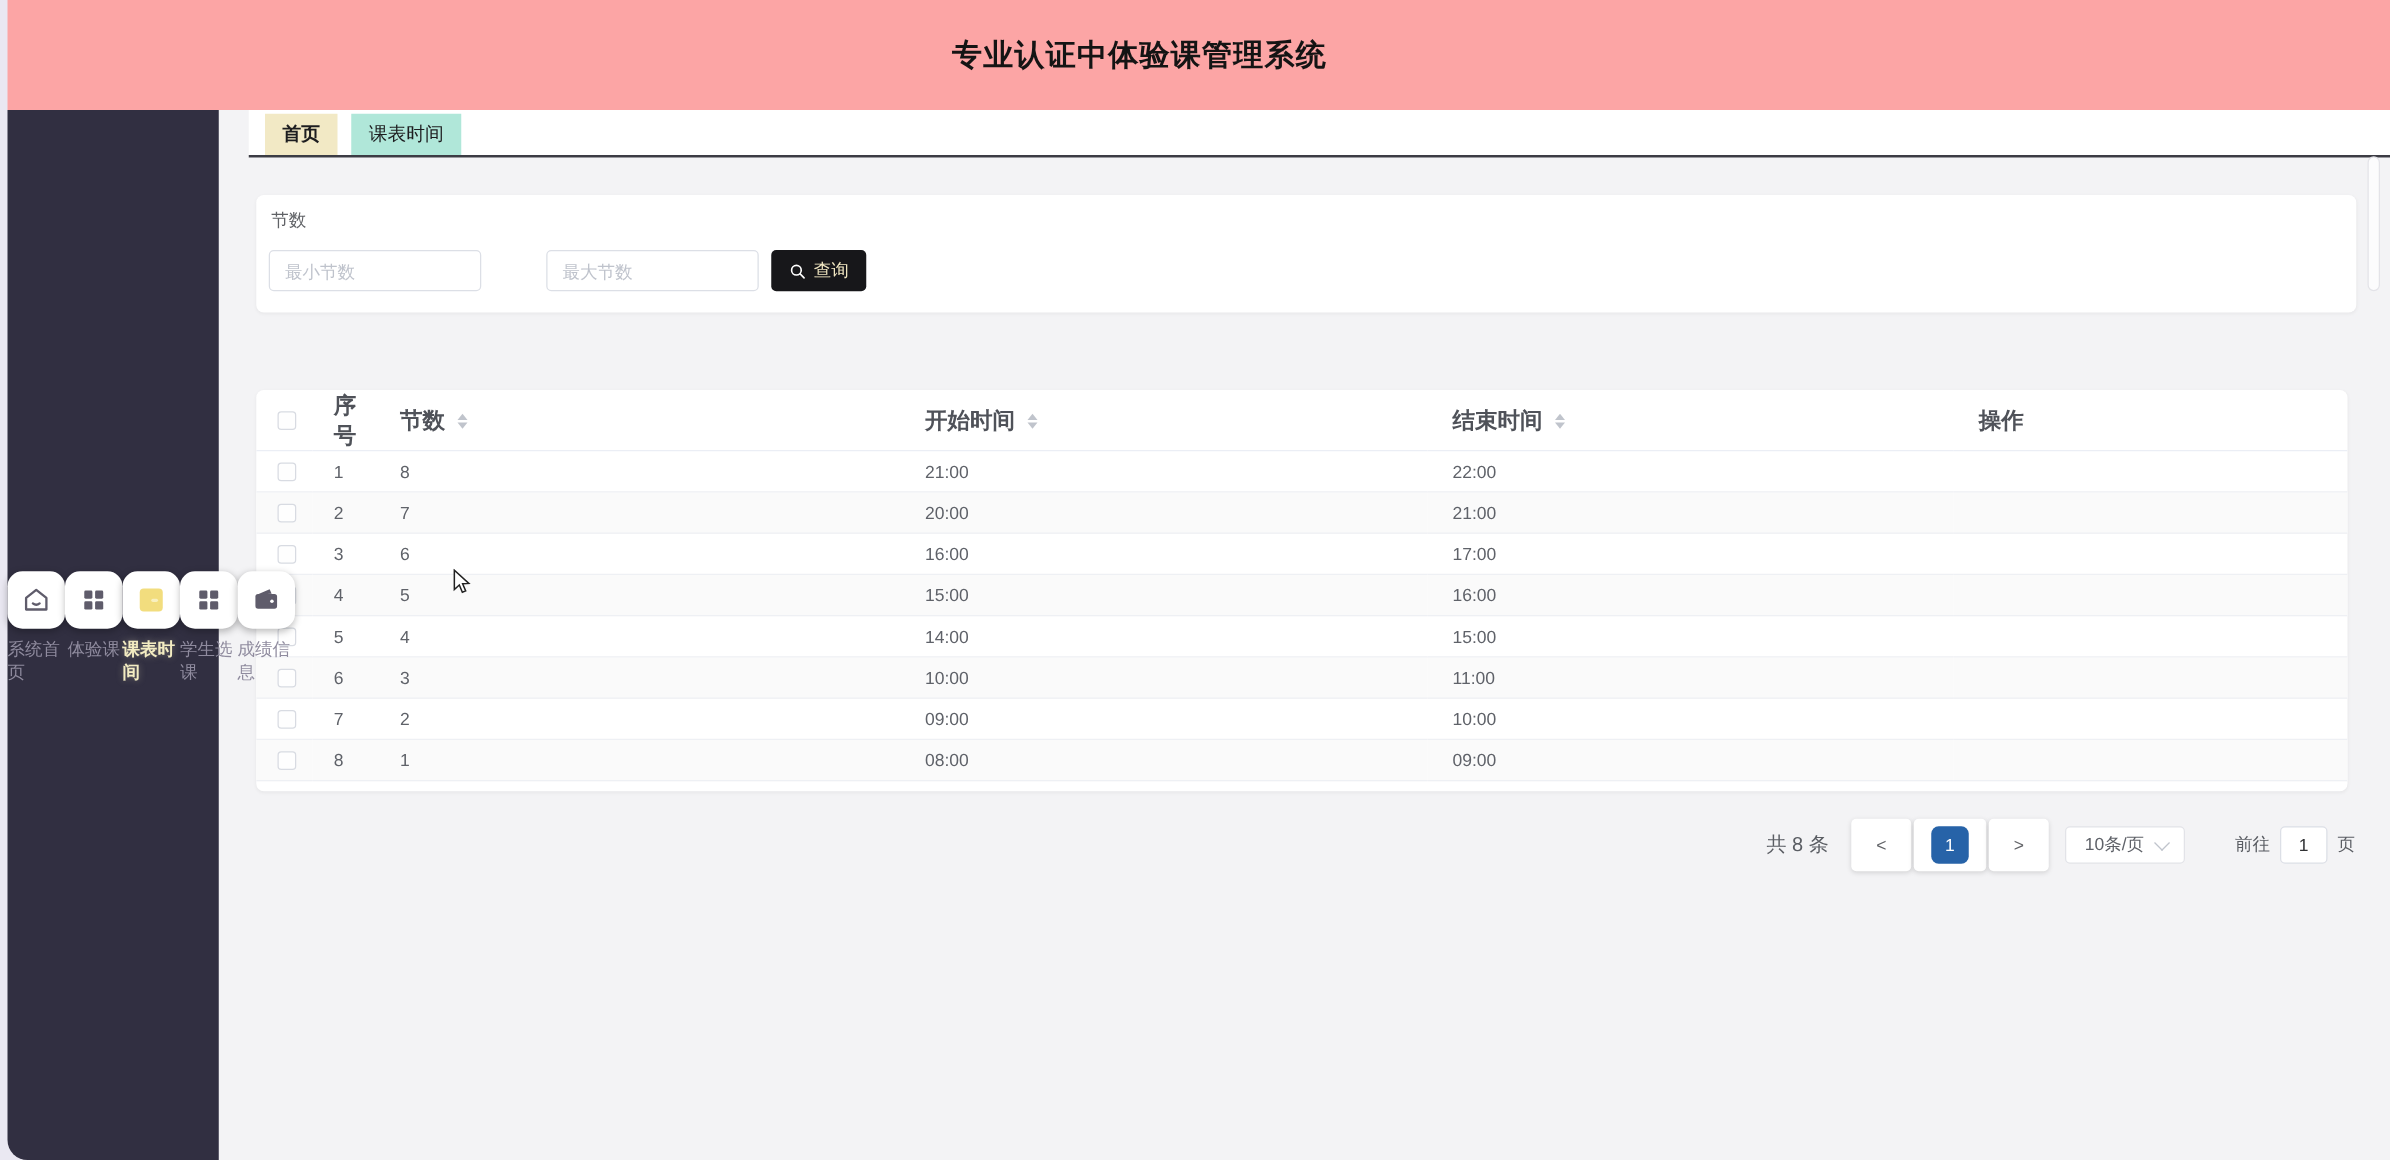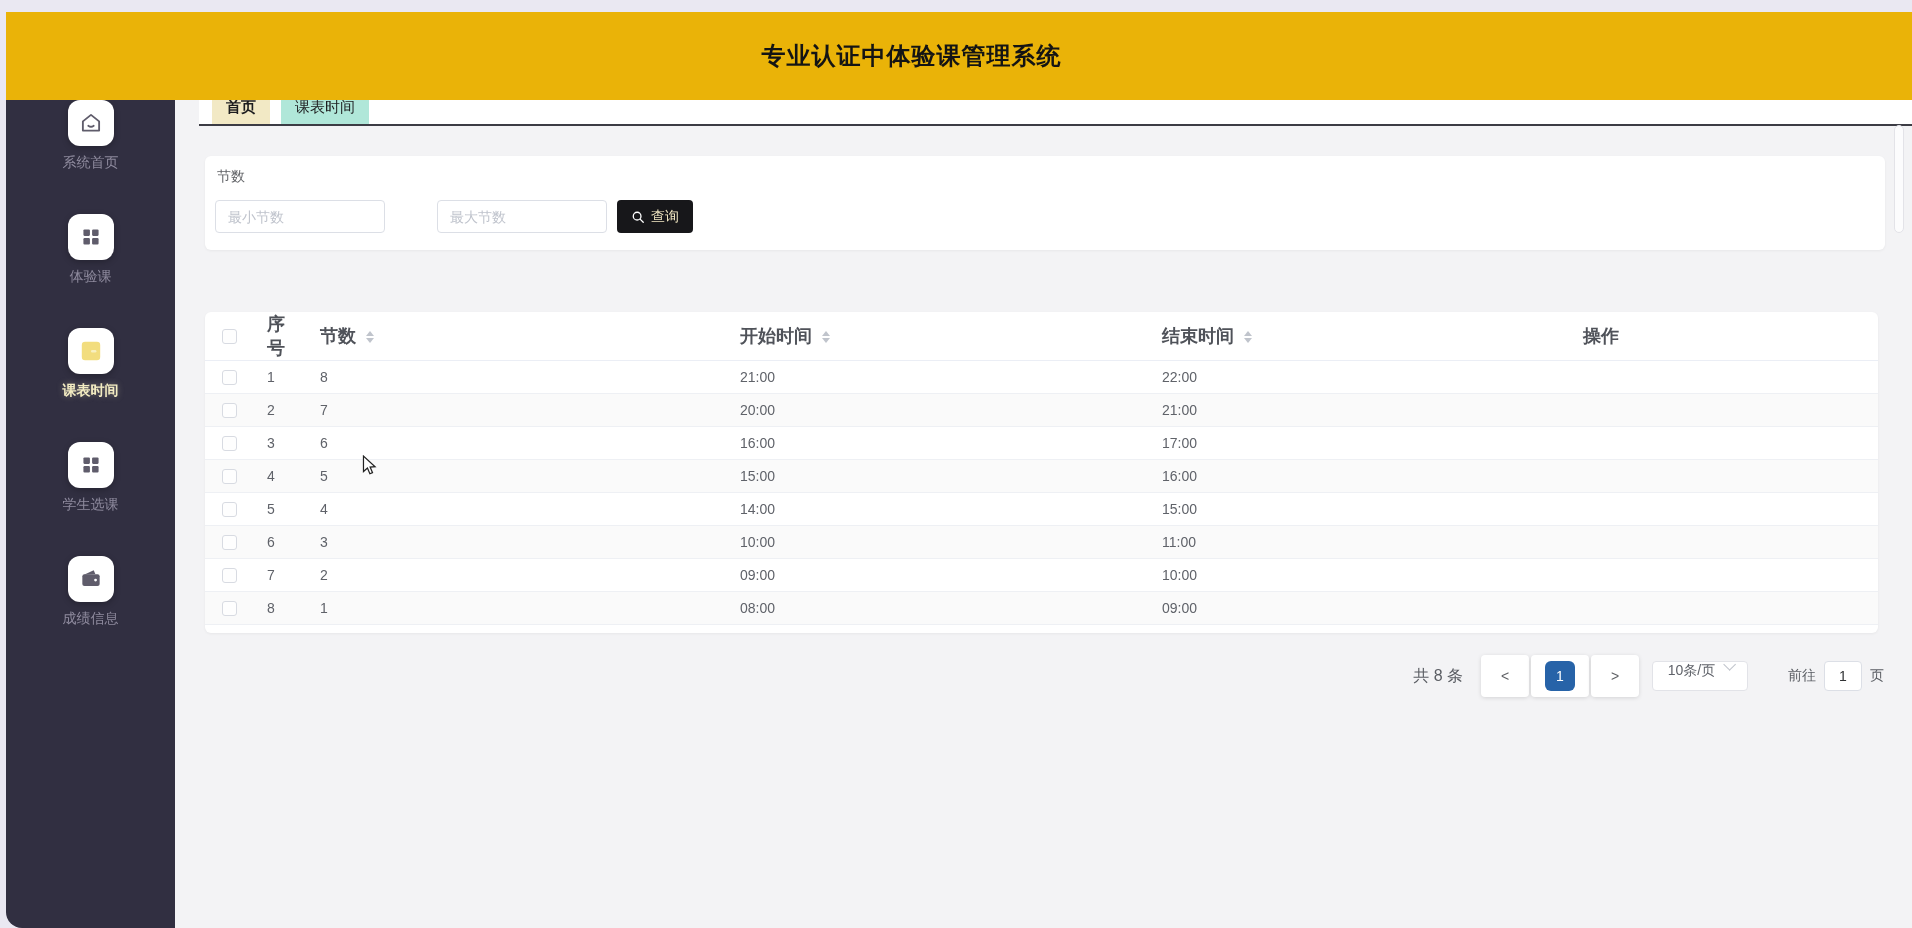--- a/index.html
+++ b/index.html
@@ -1,34 +1,34 @@
 <!DOCTYPE html>
 <html><head>
 <meta charset="utf-8">
 <style>
   * { margin:0; padding:0; box-sizing:border-box; }
   html,body { width:1912px; height:928px; overflow:hidden; }
   body { background:#eae8f2; font-family:"Liberation Sans", sans-serif; position:relative; }
 
   
-  .header { position:absolute; left:6px; top:12px; right:0; height:88px; background:#eab308; z-index:3; }
+  .header { position:absolute; left:6px; top:0; right:0; height:88px; background:#fca5a5; z-index:3; }
   .header-title { position:absolute; left:0; right:95px; top:0; height:88px;
     display:flex; align-items:center; justify-content:center;
     font-size:24px; font-weight:bold; color:#141414; letter-spacing:1px; }
   .avatar { position:absolute; left:1804px; top:22px; width:44px; height:44px; border-radius:50%;
     background:
       radial-gradient(circle at 50% 18%, #3c2418 0 26%, transparent 27%),
       radial-gradient(circle at 38% 42%, #ecd2b4 0 22%, transparent 40%),
       radial-gradient(circle at 55% 55%, #c89468 0 45%, #7a4a32 75%, #402318 100%);
     box-shadow:0 0 0 1px rgba(0,0,0,.08) inset; cursor:pointer; }
   .avatar-caret { position:absolute; left:1859px; top:31px; font-size:11px; color:#111; cursor:pointer; }
 
   
   .sidebar { position:absolute; left:6px; top:88px; width:169px; bottom:0; background:#312f41;
-    border-bottom-left-radius:16px; padding-top:12px; display:flex; flex-direction:column; align-items:center; z-index:2; }
+    border-bottom-left-radius:16px; padding-top:12px; display:flex; flex-direction:row; align-items:center; z-index:2; }
   .nav-item { width:100%; height:114px; display:flex; flex-direction:column; align-items:center; cursor:pointer; }
   .nav-icon-box { width:46px; height:46px; background:#ffffff; border-radius:12px;
     display:flex; align-items:center; justify-content:center; box-shadow:0 2px 6px rgba(0,0,0,.25); }
   .nav-icon-box svg { width:26px; height:26px; }
   .nav-label { margin-top:8px; font-size:14px; color:#8f8b9e; }
   .nav-label.active { color:#f3ecc2; font-weight:bold; text-shadow:0 0 6px rgba(243,236,194,.35); }
 
   
   .main { position:absolute; left:175px; top:88px; right:0; bottom:0; background:#f3f3f5; }
 
@@ -78,21 +78,21 @@
   
   .pagination { position:absolute; top:566px; right:28px; height:44px; display:flex; align-items:center; }
   .pg-total { font-size:16px; color:#5a5d63; margin-right:18px; }
   .pg-box { background:#ffffff; border-radius:4px; box-shadow:0 1px 4px rgba(0,0,0,.13);
     height:42px; display:flex; align-items:center; justify-content:center; cursor:pointer; }
   .pg-prev, .pg-next { width:48px; font-size:14px; color:#606266; }
   .pg-pagewrap { width:58px; margin:0 2px; }
   .pg-page { width:30px; height:30px; background:#2763a8; border-radius:6px; color:#ffffff; font-size:14px;
     display:flex; align-items:center; justify-content:center; }
   .pg-size { margin-left:13px; width:96px; height:30px; background:#fff; border:1px solid #e2e3e8;
-    border-radius:4px; display:flex; align-items:flex-start; justify-content:center; gap:8px;
+    border-radius:4px; display:flex; align-items:center; justify-content:center; gap:8px;
     font-size:14px; color:#5f6269; cursor:pointer; }
   .pg-size .chev { width:9px; height:9px; border-right:1.5px solid #c0c4cc; border-bottom:1.5px solid #c0c4cc;
     transform:rotate(45deg) translateY(-3px); }
   .pg-goto { margin-left:40px; display:flex; align-items:center; gap:8px; font-size:14px; color:#5a5d63;justify-content:center; }
   .pg-goto-input { width:38px; height:30px; border:1px solid #dcdfe6; border-radius:4px; text-align:center;
     font-size:14px; color:#303133; outline:none; font-family:"Liberation Sans", sans-serif; }
 
   
   .scroll-thumb { position:absolute; left:1894px; top:125px; width:10px; height:108px; background:#fcfcfd;
     border:1px solid #e3e3e8; border-radius:5px; z-index:5; cursor:pointer; }

